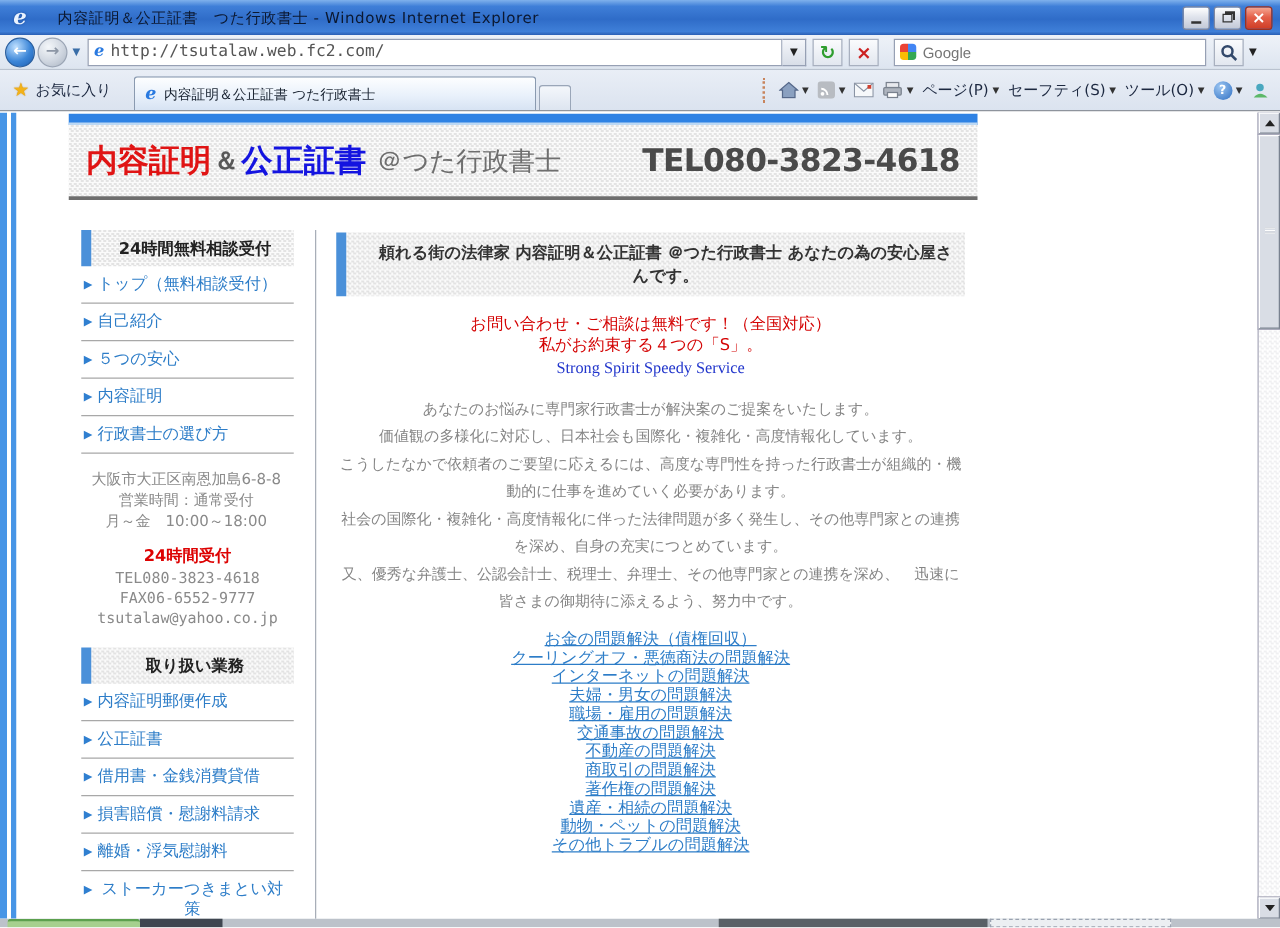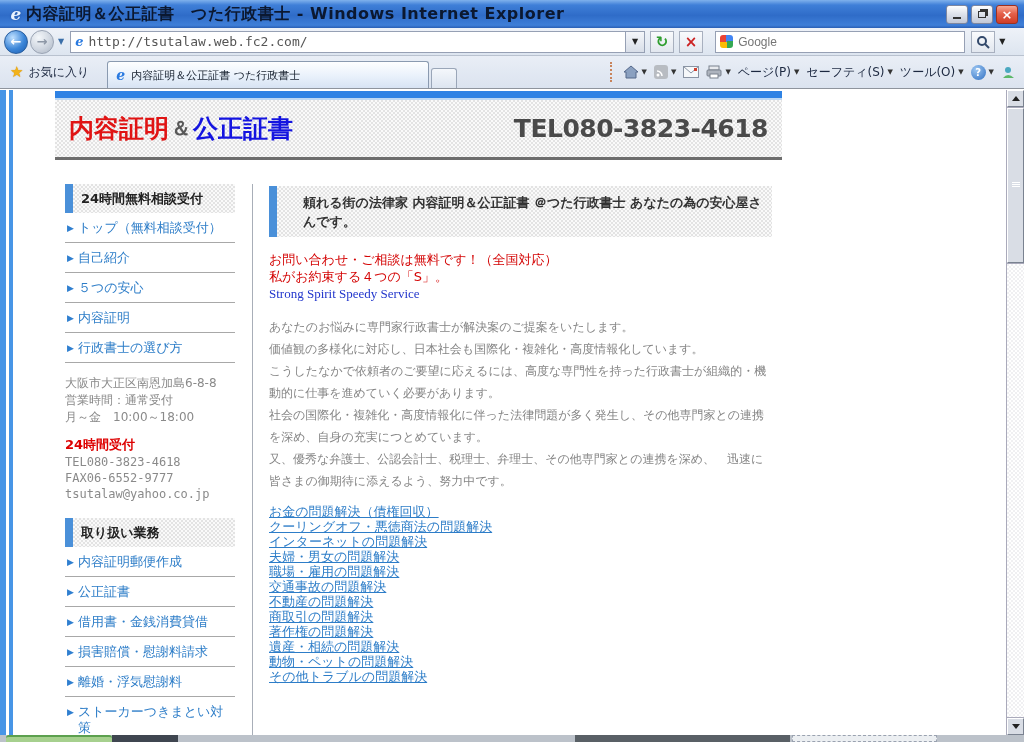--- a/index.html
+++ b/index.html
@@ -5,21 +5,21 @@
   * { margin:0; padding:0; box-sizing:border-box; }
   body { font-family:"DejaVu Sans", sans-serif; }
   .screen { position:relative; width:1024px; height:742px; overflow:hidden; background:#fff; }
 
   
   .titlebar { position:absolute; left:0; top:0; width:100%; height:28px;
     background:linear-gradient(180deg,#7fb1ec 0%,#3f7fd8 18%,#2f6cc8 55%,#3f7fd8 90%,#2a5fb4 100%);
     display:flex; align-items:center; padding:0 6px; }
   .ie-ico { font:italic bold 17px "DejaVu Serif", serif; color:#eaf3ff; width:20px; text-align:center;
     text-shadow:0 0 2px #1a4a9a; }
-  .wtitle { font-size:16px; font-weight:bold; color:#0b1830; margin-left:0; letter-spacing:.5px; }
+  .wtitle { font-size:12px; font-weight:normal; color:#0b1830; margin-left:20px; letter-spacing:.5px; }
   .winbtns { margin-left:auto; display:flex; gap:3px; }
   .winbtn { width:22px; height:19px; border:1px solid #7e87a0; border-radius:3px;
     background:linear-gradient(#ffffff,#dfe3ec 45%,#c2c8d6); display:flex; align-items:center;
     justify-content:center; font-size:12px; font-weight:bold; color:#333; cursor:default; }
   .winbtn .minbar { width:8px; height:2px; background:#333; margin-top:8px; }
   .winbtn .restbox { width:8px; height:7px; border:1px solid #333; box-shadow:2px -2px 0 -0px #333; }
   .winbtn.close { background:linear-gradient(#f6a893,#e4604a 45%,#cf3d26); border-color:#9c3020; color:#fff; font-size:13px; }
 
   
   .navbar { position:absolute; left:0; top:28px; width:100%; height:28px;
@@ -67,21 +67,21 @@
   .ccaret { font-size:7px; color:#333; }
   .helpball { width:15px; height:15px; border-radius:50%; background:radial-gradient(circle at 35% 30%,#9cc6f2,#2f6fc2);
     color:#fff; font-size:10px; font-weight:bold; display:flex; align-items:center; justify-content:center; }
 
   
   .viewport { position:absolute; left:0; top:90px; width:100%; height:645px; background:#fff; overflow:hidden; }
   .leftstrip { position:absolute; left:0; top:0; bottom:0; width:13px;
     background:linear-gradient(90deg,#4795e6 0 6px,#fff 6px 9px,#4795e6 9px 13px); }
   .checker { background:conic-gradient(#e3e3e3 25%, #fafafa 0 50%, #e3e3e3 0 75%, #fafafa 0) 0 0/4px 4px; }
 
-  .pagewrap { position:absolute; left:55px; top:0; width:727px; height:100%; background:#fff; }
+  .pagewrap { position:absolute; left:55px; top:0; width:727px; height:100%; background:#fff;text-align:center; }
   .bluebar { height:9px; background:#2e82e4; border-bottom:2px solid #bcd8f4; margin-top:1px; }
   .pageheader { height:60px; border-bottom:3px solid #6d6d6d; display:flex; align-items:center; padding:0 14px; }
   .ph-red  { color:#e01414; font-size:25px; font-weight:bold; }
   .ph-amp  { color:#585858; font-size:20px; font-weight:bold; margin:0 2px; }
   .ph-blue { color:#1414e0; font-size:25px; font-weight:bold; }
   .ph-gray { color:#6e6e6e; font-size:21px; margin-left:8px; }
   .ph-tel  { margin-left:auto; color:#4a4a4a; font-size:25px; font-weight:bold; letter-spacing:-0.5px; }
 
   .columns { display:flex; margin-top:24px; height:555px; }
   .sidebar { width:198px; border-right:1px solid #a8aeb8; padding:0 0 0 10px; }
@@ -240,20 +240,21 @@
 
   <div class="viewport">
     <div class="leftstrip"></div>
 
     <div class="pagewrap">
       <div class="bluebar"></div>
       <div class="pageheader checker">
         <span class="ph-red">内容証明</span>
         <span class="ph-amp">＆</span>
         <span class="ph-blue">公正証書</span>
+        <span class="ph-gray">＠つた行政書士</span>
         <span class="ph-tel">TEL080-3823-4618</span>
       </div>
 
       <div class="columns">
 
         <div class="sidebar">
           <div class="sideinner">
             <div class="sechead checker">24時間無料相談受付</div>
 
             <div class="sitem">

